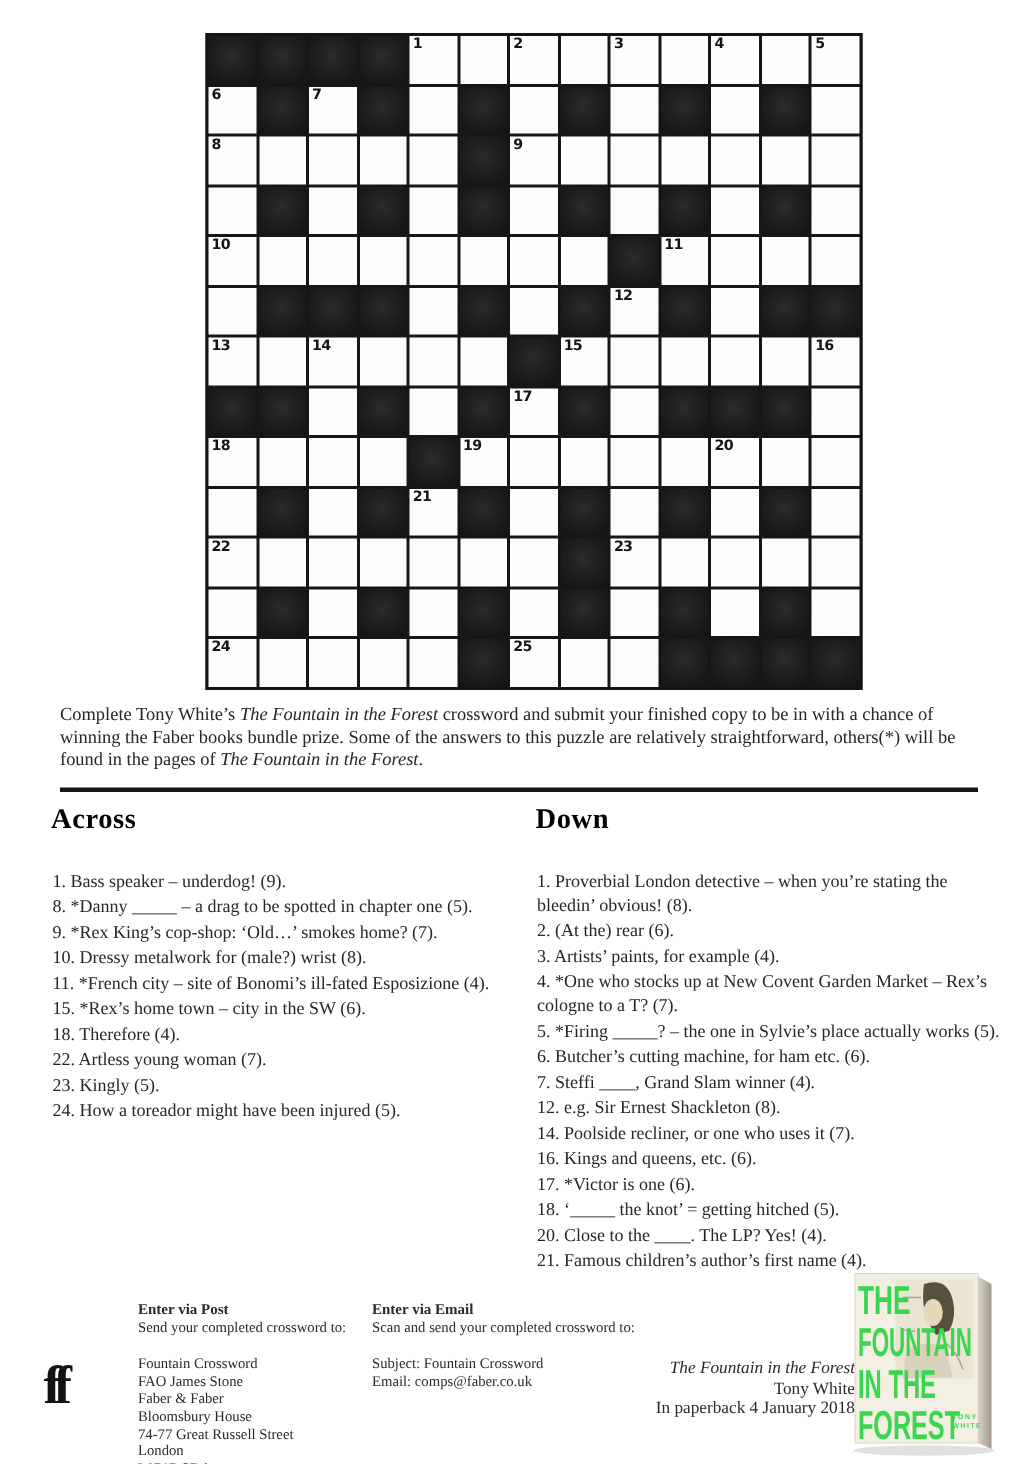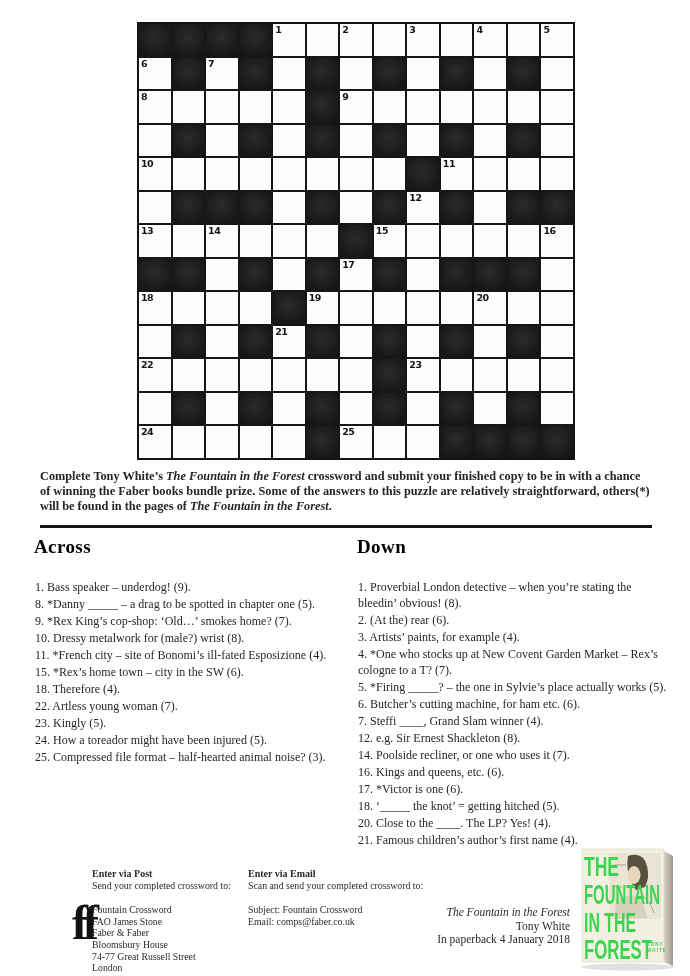--- a/index.html
+++ b/index.html
@@ -15,47 +15,47 @@
   }
   .cell{position:relative;background:#fdfdfd}
   .cell.black{background:radial-gradient(circle at 48% 42%,#2b2b2b 0%,#191919 70%,#131313 100%)}
   .cnum{
     position:absolute;top:0;left:2px;
     font:700 9.5px "DejaVu Sans",sans-serif;color:#141414;letter-spacing:-.5px;
   }
   
   .intro{
     position:absolute;left:40px;top:469px;width:612px;margin:0;
-    font-size:12.3px;line-height:14.8px;font-weight:bold;color:#262626;
+    font-size:12.3px;line-height:14.8px;font-weight:normal;color:#262626;
   }
   .intro .it{font-style:italic}
   .rule{position:absolute;left:40px;top:525px;width:612px;height:2.5px;background:#151515}
   
   .section h2{margin:0;font-size:19px;font-weight:bold;letter-spacing:.4px;color:#000000}
   .across{position:absolute;left:34px;top:536px;width:314px}
   .down{position:absolute;left:357px;top:536px;width:312px}
   .clues{margin-top:21px;font-size:12px;line-height:16px;color:#262626}
   .clue{margin:1px}
   
   .logo{
     position:absolute;left:29px;top:899px;
-    font-family:"Liberation Serif",serif;font-weight:bold;font-size:48px;
-    letter-spacing:-5px;color:#121212;line-height:48px;margin-left:43px;
+    font-family:"Liberation Serif",serif;font-weight:bold;font-size:36px;
+    letter-spacing:-5px;color:#121212;line-height:48px;
   }
   .fcol{position:absolute;top:868px;font-size:9.8px;line-height:11.6px;color:#2a2a2a}
   .post-col{left:92px;width:150px}
   .email-col{left:248px;width:205px}
   .fh{font-weight:bold;font-size:10px}
   .addr{margin-top:13px}
   .bookinfo{
     position:absolute;right:120px;top:906px;text-align:right;
     font-size:11.5px;line-height:13.5px;color:#2a2a2a;
   }
   .bi-title{font-style:italic}
-  .book{position:absolute;left:576px;top:845px;width:110px;height:128px}
+  .book{position:absolute;left:564px;top:845px;width:110px;height:128px}
 </style>
 </head>
 <body>
 
 <div class="grid" id="grid">
     <div class="cell black"></div>
     <div class="cell black"></div>
     <div class="cell black"></div>
     <div class="cell black"></div>
     <div class="cell">
@@ -284,21 +284,20 @@
       <div class="clue">1. Bass speaker – underdog! (9).</div>
       <div class="clue">8. *Danny _____ – a drag to be spotted in chapter one (5).</div>
       <div class="clue">9. *Rex King’s cop-shop: ‘Old…’ smokes home? (7).</div>
       <div class="clue">10. Dressy metalwork for (male?) wrist (8).</div>
       <div class="clue">11. *French city – site of Bonomi’s ill-fated Esposizione (4).</div>
       <div class="clue">15. *Rex’s home town – city in the SW (6).</div>
       <div class="clue">18. Therefore (4).</div>
       <div class="clue">22. Artless young woman (7).</div>
       <div class="clue">23. Kingly (5).</div>
       <div class="clue">24. How a toreador might have been injured (5).</div>
-      <div class="clue">25. Compressed file format – half-hearted animal noise? (3).</div>
     </div>
 </section>
 
 <section class="section down">
   <h2>Down</h2>
   <div class="clues">
       <div class="clue">1. Proverbial London detective – when you’re stating the bleedin’ obvious! (8).</div>
       <div class="clue">2. (At the) rear (6).</div>
       <div class="clue">3. Artists’ paints, for example (4).</div>
       <div class="clue">4. *One who stocks up at New Covent Garden Market – Rex’s cologne to a T? (7).</div>

